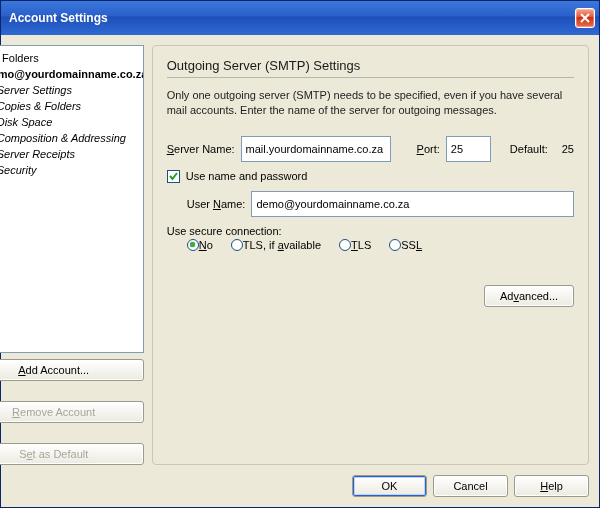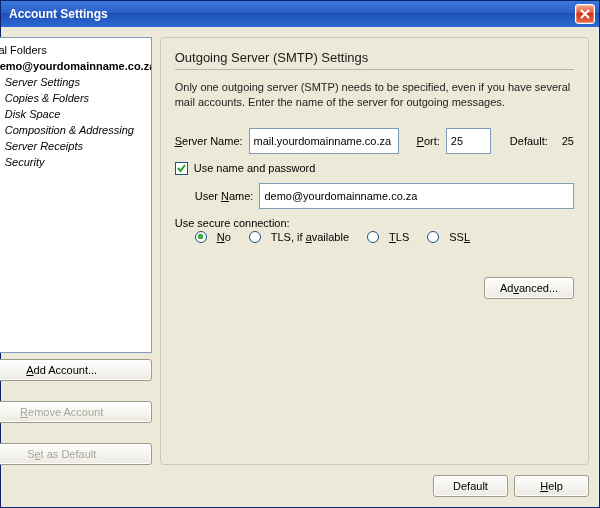--- a/index.html
+++ b/index.html
@@ -15,21 +15,21 @@
   }
   .window {
     width: 600px;
     height: 508px;
     border: 1px solid #0a246a;
     background: #ece9d8;
     display: flex;
     flex-direction: column;
   }
   .titlebar {
-    height: 26px;
+    height: 34px;
     background: linear-gradient(to bottom, #3b77dd 0%, #2a5fc9 45%, #1d4fb8 46%, #2f69d2 100%);
     display: flex;
     align-items: center;
     padding: 0 4px 0 8px;
     color: #fff;
     font-weight: bold;
     font-size: 12px;
   }
   .titlebar-spacer { flex: 1; }
   .close-btn {
@@ -153,21 +153,21 @@
     width:12px; height:12px; border-radius:50%;
     border:1px solid #1c5180; background:#fff;
     display:inline-flex; align-items:center; justify-content:center;
   }
   .radio .dot {
     width:5px; height:5px; border-radius:50%; background:#3fae3f; display:none;
     box-shadow: 0 0 1px #0b6d0b;
   }
   .radio.selected .dot { display:block; }
   .radio-row { display:flex; align-items:center; gap:18px; margin-left:20px; margin-top:2px;}
-  .radio-item { display:flex; align-items:center; gap:10px;}
+  .radio-item { display:flex; align-items:center; gap:0;}
   .advanced-wrap { display:flex; justify-content:flex-end; margin-top:34px;}
   .bottom-row {
     display:flex; justify-content:flex-end; gap:6px; margin-top:10px;
   }
   .bottom-row .btn { width:75px; }
   .btn.default { box-shadow: 0 0 0 1px #2b60c7 inset, 0 0 0 2px #bcd4f6 inset; }
 </style>
 </head>
 <body>
 
@@ -227,21 +227,21 @@
       </div>
 
       <div class="right-pane">
         <div class="group">
           <div class="group-title">Outgoing Server (SMTP) Settings</div>
           <div class="desc">Only one outgoing server (SMTP) needs to be specified, even if you have several mail accounts. Enter the name of the server for outgoing messages.</div>
 
           <div class="row">
             <span class="lbl"><span class="u">S</span><span>erver Name:</span></span>
             <input type="text" class="field server-name-input" value="mail.yourdomainname.co.za" style="">
-            <span class="lbl" style="margin-left:12px"><span class="u">P</span><span>ort:</span></span>
+            <span class="lbl" style="margin-left:20px"><span class="u">P</span><span>ort:</span></span>
             <input type="text" class="field port-input" value="25" style="">
             <span class="lbl" style="margin-left:13px">Default:</span>
             <span style="margin-left:8px">25</span>
           </div>
 
           <div class="row">
             <span class="checkbox checked">
               <svg width="11" height="11" viewBox="0 0 11 11">
                   <path d="M2 5 L4.5 8 L9 2" stroke="#22a022" stroke-width="2" fill="none"></path>
                 </svg>
@@ -279,21 +279,24 @@
           <div class="advanced-wrap">
             <div class="btn" style="width:90px">
               <span>Ad<span class="u">v</span>anced...</span>
             </div>
           </div>
         </div>
       </div>
     </div>
 
     <div class="bottom-row">
+      <div class="btn default">
+        <span>OK</span>
+      </div>
       <div class="btn">
-        <span>Default</span>
+        <span>Cancel</span>
       </div>
       <div class="btn">
         <span><span class="u">H</span>elp</span>
       </div>
     </div>
   </div>
 </div>
 
 </body></html>

